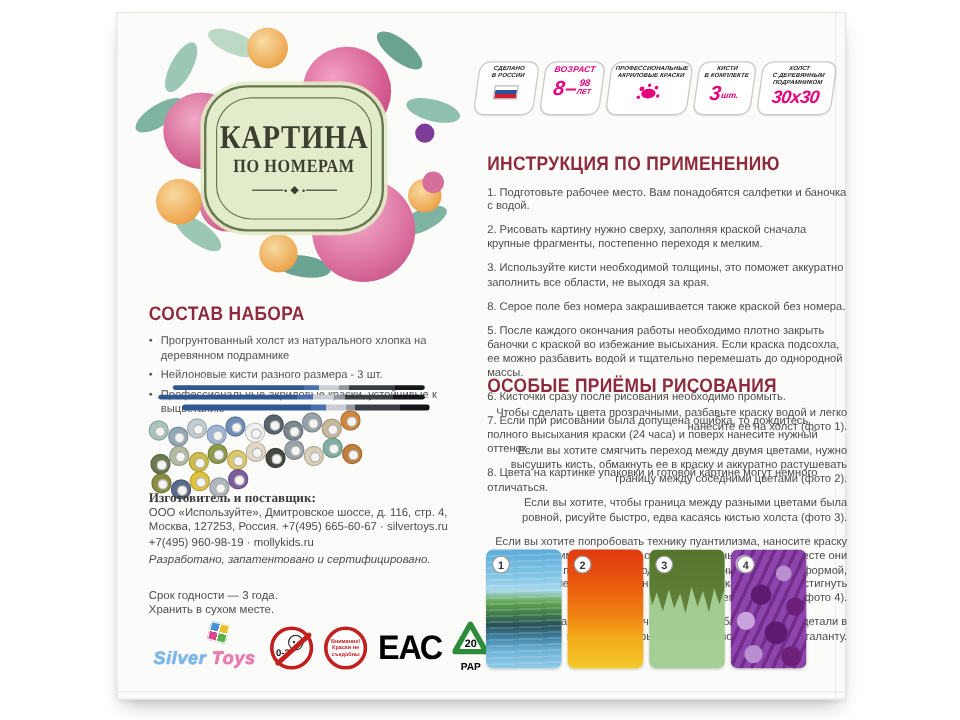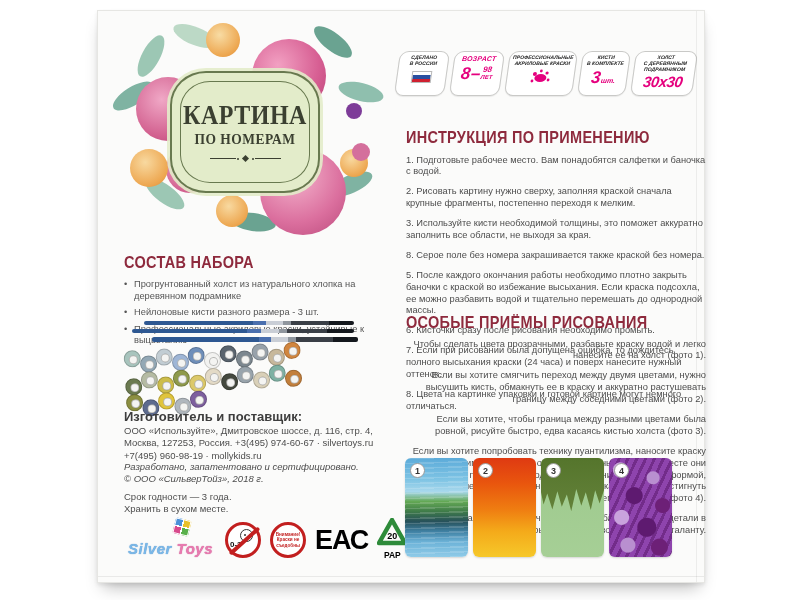--- a/index.html
+++ b/index.html
@@ -75,21 +75,21 @@
 
   .pots { position:absolute; left:28px; top:336px; width:176px; display:flex;
     flex-wrap:wrap; transform:rotate(-3deg); }
   .pot { width:17px; height:17px; border-radius:50%; margin:-1px 0 0 -1px;
     position:relative; border:1px solid rgba(0,0,0,.18); }
   .pot::after { content:""; position:absolute; left:4px; top:4px; width:7px; height:7px;
     border-radius:50%; background:#f4f4f2; border:1px solid rgba(0,0,0,.25); }
   .pot:nth-child(even) { margin-top:5px; }
 
   .manufacturer { position:absolute; left:26px; top:398px; width:276px; }
-  .manufacturer .mh { font-size:13px; font-weight:bold; color:#3d3d3d; margin-bottom:1px; }
+  .manufacturer .mh { font-size:11px; font-weight:bold; color:#3d3d3d; margin-bottom:1px;font-family:Liberation Serif, serif; }
   .manufacturer p { font-size:9.5px; color:#4d4d4d; line-height:1.3; }
   .certified { position:absolute; left:26px; top:450px; width:276px;font-style:italic; }
   .certified p { font-size:9.5px; color:#4d4d4d; line-height:1.3; }
   .shelf { position:absolute; left:26px; top:480px; width:276px; }
   .shelf p { font-size:9.5px; color:#4d4d4d; line-height:1.3; }
 
   
   .logos { position:absolute; left:30px; top:504px; width:280px; height:50px;
     display:flex; align-items:center; gap:9px; }
   .st-logo { position:relative; width:88px; height:42px; }
@@ -291,26 +291,25 @@
       <span class="pot" style="background: rgb(140, 143, 65);"></span>
       <span class="pot" style="background: rgb(93, 107, 142);"></span>
       <span class="pot" style="background: rgb(224, 196, 60);"></span>
       <span class="pot" style="background: rgb(176, 183, 189);"></span>
       <span class="pot" style="background: rgb(125, 95, 158);"></span>
     </div>
 
   <div class="manufacturer">
     <div class="mh">Изготовитель и поставщик:</div>
     <p>ООО «Используйте», Дмитровское шоссе, д. 116, стр. 4,</p>
-    <p>Москва, 127253, Россия. +3(495) 974-60-67 · silvertoys.ru</p>
+    <p>Москва, 127253, Россия. +7(495) 665-60-67 · silvertoys.ru</p>
     <p>+7(495) 960-98-19 · mollykids.ru</p>
   </div>
   <div class="certified">
     <p>Разработано, запатентовано и сертифицировано.</p>
-    <p>© ООО «СильверТойз», 2018 г.</p>
   </div>
   <div class="shelf">
     <p>Срок годности — 3 года.</p>
     <p>Хранить в сухом месте.</p>
   </div>
 
   <div class="logos">
     <div class="st-logo">
       <div class="st-cube"></div>
       <div class="st-text">

